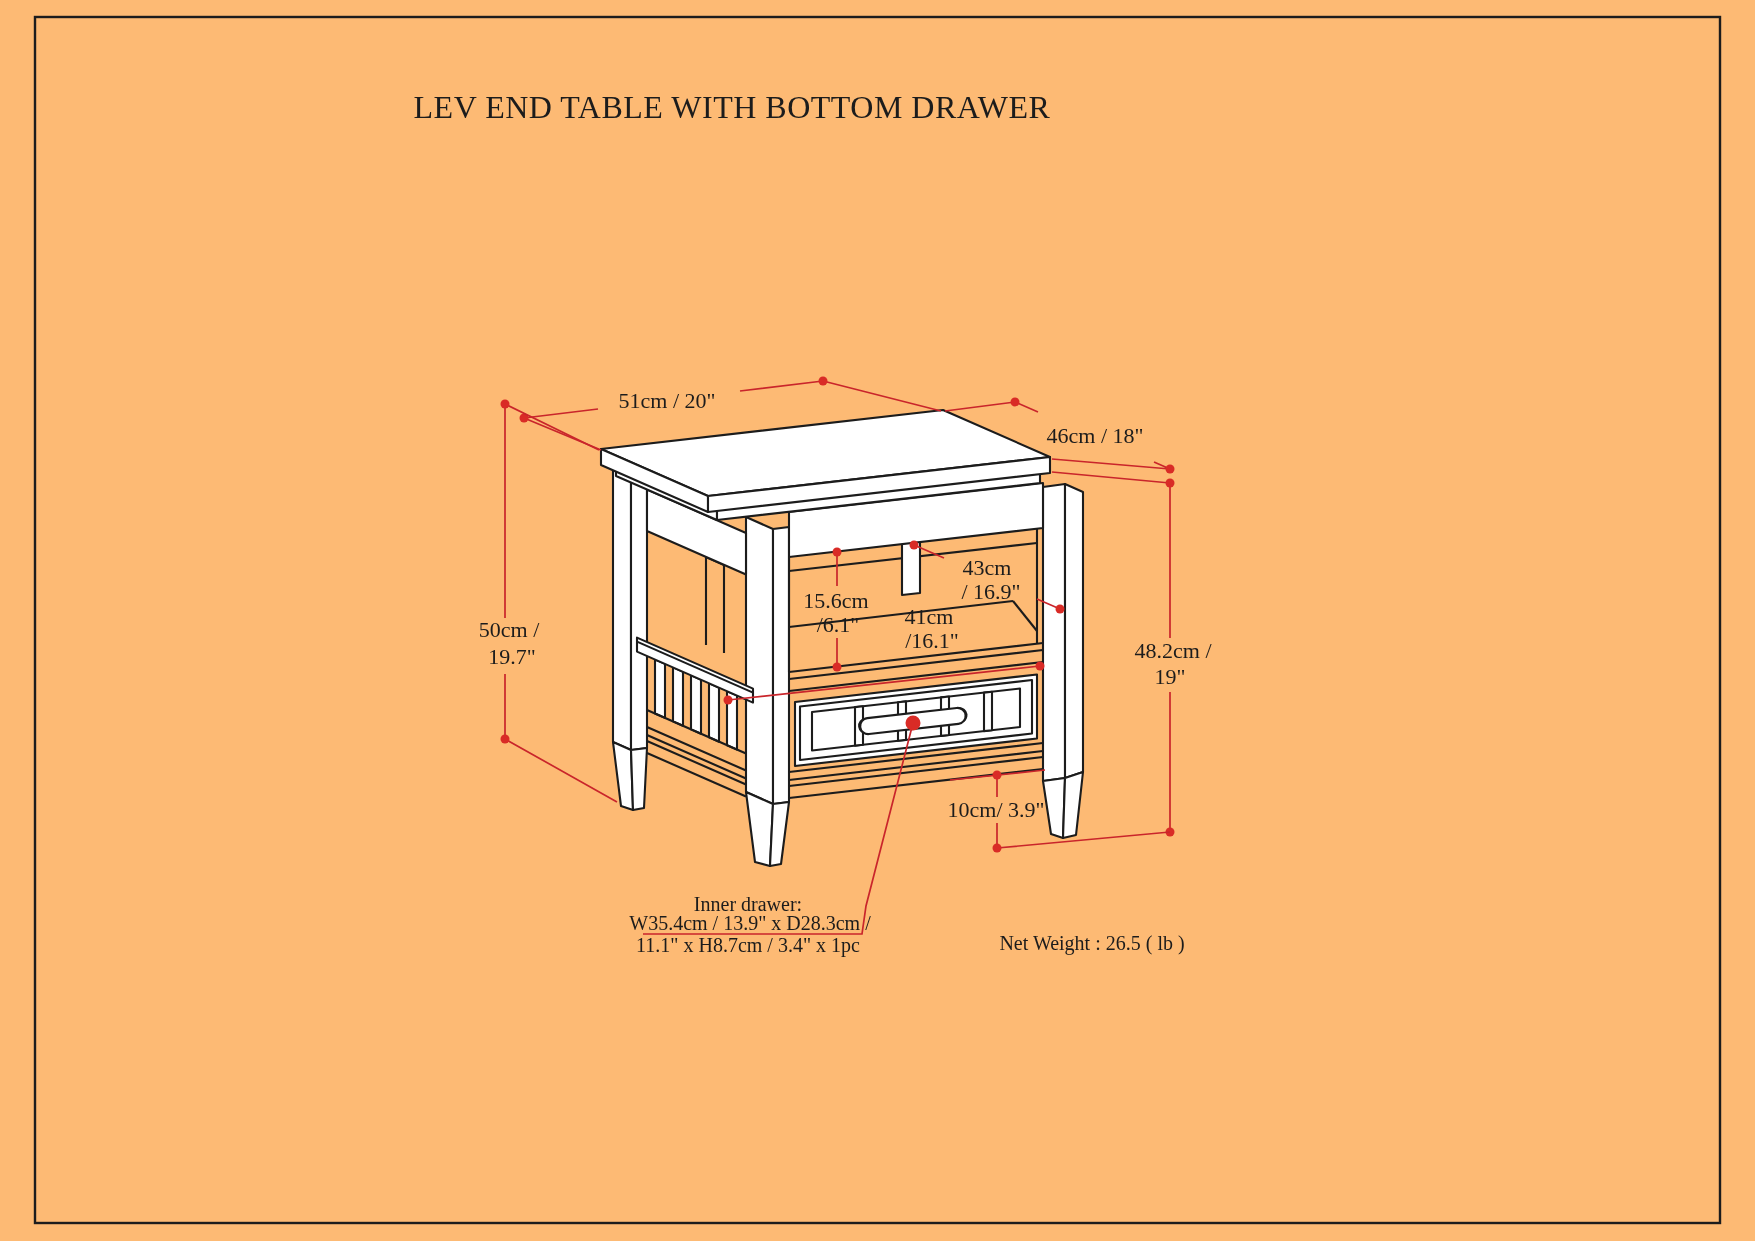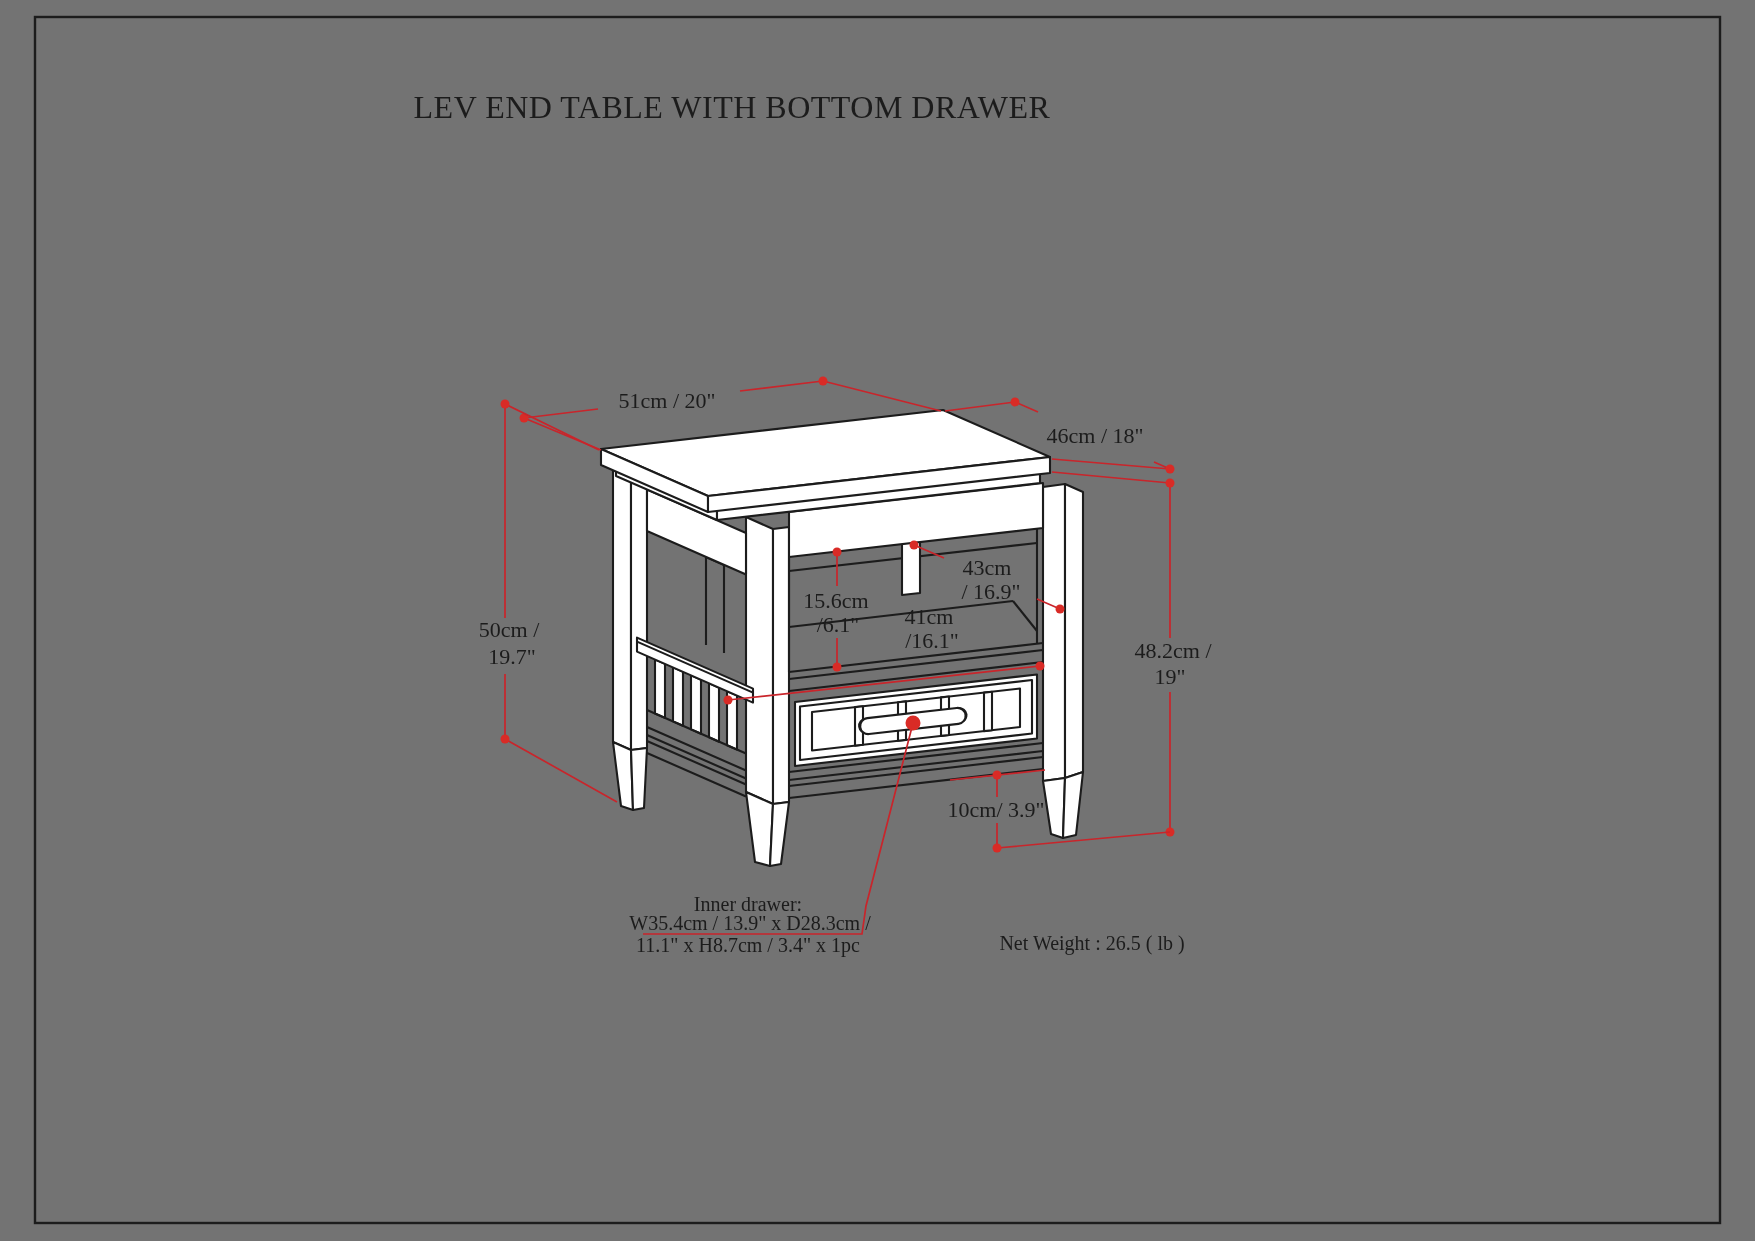--- a/index.html
+++ b/index.html
@@ -1,17 +1,17 @@
 <!DOCTYPE html>
 <html style="--red: #c9252b; --dot: #d92b26; --ink: #1c1c1c;"><head>
 <meta charset="utf-8">
 <style>
   :root{ --ink:#1c1c1c; --red:#c9252b; --dot:#d92b26; }
   html,body{margin:0;padding:0;background:#fff;}
-  .page{width:1755px;height:1241px;position:relative;background:#737373;text-decoration:underline;}
+  .page{width:1755px;height:1241px;position:relative;background:#fdba74;text-decoration:underline;}
   svg{display:block;}
   text{font-family:"Liberation Serif","DejaVu Serif",serif;fill:var(--ink);}
   .title{font-size:32px;letter-spacing:.5px;}
   .dim{font-size:22px;}
   .note{font-size:20px;}
   .blk{stroke:var(--ink);stroke-width:2.1;fill:none;stroke-linejoin:round;}
   .blkf{stroke:var(--ink);stroke-width:2.1;fill:#fff;stroke-linejoin:round;}
   .red{stroke:var(--red);stroke-width:1.7;fill:none;}
   .rdot{fill:var(--dot);stroke:none;}
   .border{stroke:var(--ink);stroke-width:2.4;fill:none;}

